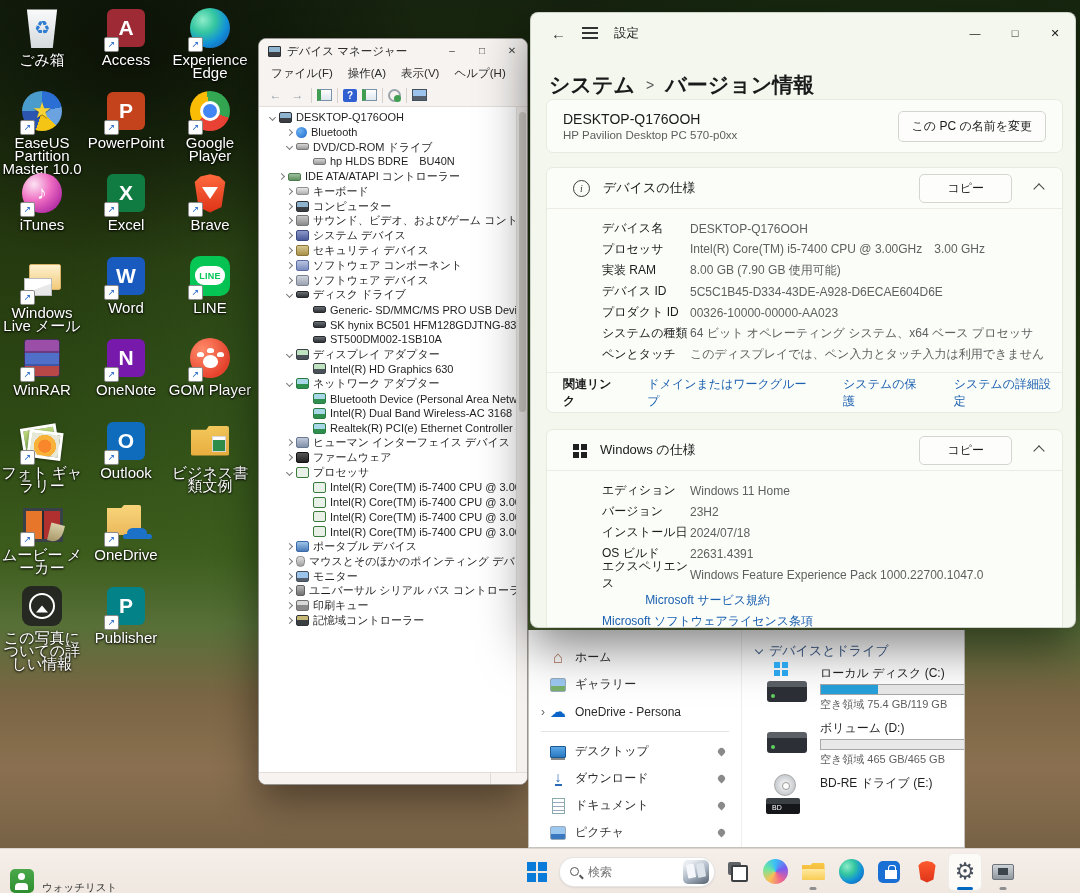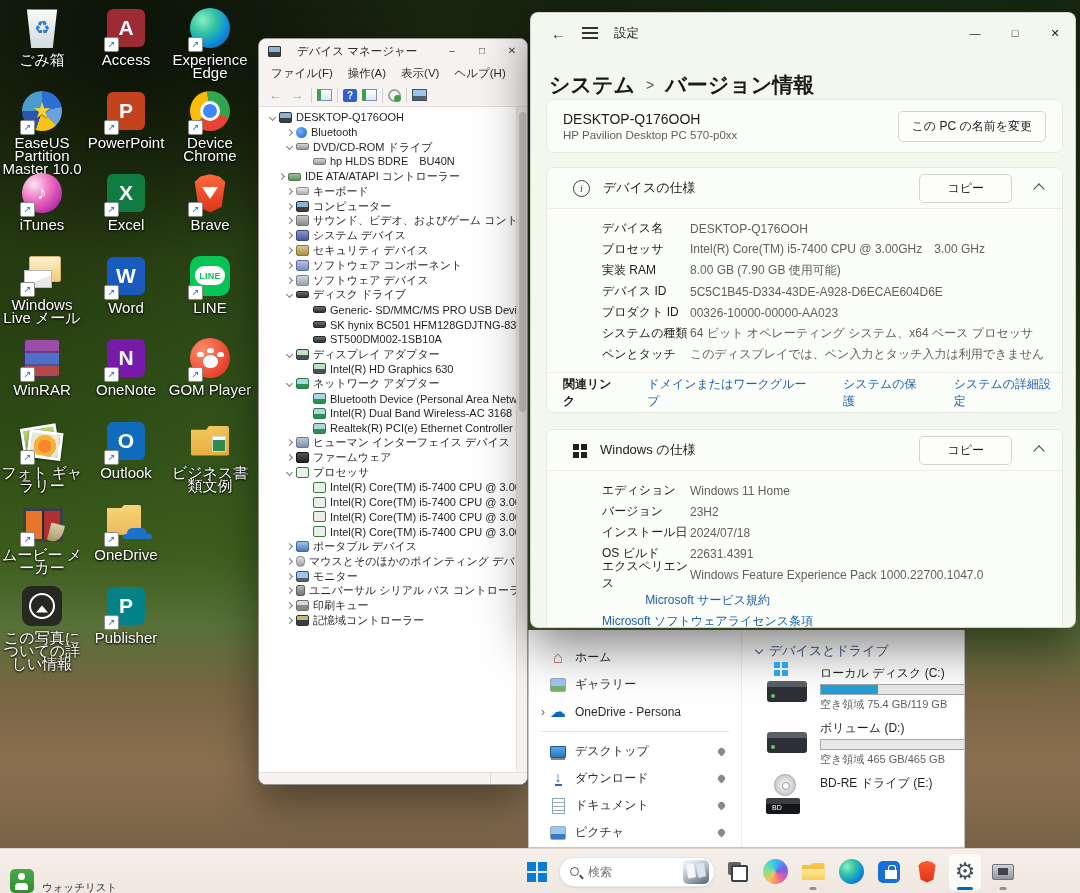--- a/index.html
+++ b/index.html
@@ -54,21 +54,21 @@
   .ic-onedrive::before{content:"";position:absolute;left:3px;top:2px;width:34px;height:30px;background:linear-gradient(#f8d57a,#ecb95c);border-radius:2px;clip-path:polygon(0 10%,42% 10%,50% 0,100% 0,100% 100%,0 100%);}
   .ic-onedrive::after{content:"";position:absolute;right:1px;bottom:4px;width:20px;height:11px;background:#1b72c8;border-radius:8px;box-shadow:-7px 3px 0 -3px #1b72c8,8px 3px 0 -3px #1b72c8;}
   .ic-folder{width:44px;height:38px;}
   .ic-folder::before{content:"";position:absolute;left:3px;top:4px;width:38px;height:30px;background:linear-gradient(#f3c85c,#e8ad3e);border-radius:2px;clip-path:polygon(0 14%,40% 14%,48% 0,100% 0,100% 100%,0 100%);}
   .ic-folder::after{content:"";position:absolute;right:6px;bottom:8px;width:12px;height:14px;background:linear-gradient(#fff 0 20%,#2e8e4a 21%);border:1px solid #d8d8d8;}
   .ic-photo-info{width:40px;height:40px;background:rgba(32,32,32,.88);border-radius:9px;}
   .ic-photo-info::before{content:"";position:absolute;width:22px;height:22px;border:2px solid #fff;border-radius:50%;}
   .ic-photo-info::after{content:"";position:absolute;width:12px;height:8px;background:#fff;clip-path:polygon(0 100%,50% 12%,100% 100%);margin-top:6px;}
   
   #dm{position:absolute;left:258px;top:38px;width:270px;height:747px;background:#fff;border:1px solid #979390;border-radius:8px;overflow:hidden;box-shadow:0 14px 40px rgba(0,0,0,.45);}
-  .dm-titlebar{height:24px;background:#f6f3f1;display:flex;align-items:center;gap:16px;padding-left:9px;font-size:11.5px;color:#2b2b2b;}
+  .dm-titlebar{height:24px;background:#f6f3f1;display:flex;align-items:center;gap:6px;padding-left:9px;font-size:11.5px;color:#2b2b2b;}
   .dm-appicon{width:13px;height:11px;border:1px solid #2c2f33;border-radius:1px;background:linear-gradient(#8fb4d0 0 60%,#3b3f44 60%);}
   .dm-title{flex:0 0 auto;}
   .dm-ctrls{margin-left:auto;display:flex;}
   .dm-ctrls .wc{width:30px;text-align:center;font-size:10px;color:#444;line-height:24px;}
   .dm-menubar{height:21px;background:#f6f3f1;display:flex;align-items:center;gap:15px;padding-left:12px;font-size:11.5px;color:#2b2b2b;}
   .dm-toolbar{height:23px;background:#f6f3f1;border-bottom:1px solid #e3ded9;display:flex;align-items:center;gap:5px;padding-left:8px;}
   .tbi{width:17px;height:15px;display:inline-flex;align-items:center;justify-content:center;font-size:12px;font-weight:bold;color:#95a0a8;}
   .tbi-sep{width:1px;height:15px;background:#d5d0cb;}
   .tb-properties,.tb-devices-by{width:15px;height:12px;background:linear-gradient(#fff,#dde6ee);border:1px solid #7a92a8;border-left:4px solid #3f9e52;}
   .tb-help{width:14px;height:13px;background:#2f5fd0;color:#fff;font-size:10px;border-radius:2px;display:inline-flex;align-items:center;justify-content:center;}
@@ -242,41 +242,41 @@
       <div class="di" style="left: 84px; top: 82.5px;">
         <div class="ic-wrap shortcut">
           <span class="ic ic-powerpoint ic-office" data-letter="P"></span>
         </div>
         <div class="lbl">PowerPoint</div>
       </div>
       <div class="di" style="left: 168px; top: 82.5px;">
         <div class="ic-wrap shortcut">
           <span class="ic ic-chrome"></span>
         </div>
-        <div class="lbl">Device Chrome</div>
+        <div class="lbl">Google Player</div>
       </div>
       <div class="di" style="left: 0px; top: 165px;">
         <div class="ic-wrap shortcut">
           <span class="ic ic-itunes"></span>
         </div>
         <div class="lbl">iTunes</div>
       </div>
       <div class="di" style="left: 84px; top: 165px;">
         <div class="ic-wrap shortcut">
           <span class="ic ic-excel ic-office" data-letter="X"></span>
         </div>
         <div class="lbl">Excel</div>
       </div>
       <div class="di" style="left: 168px; top: 165px;">
         <div class="ic-wrap shortcut">
           <span class="ic ic-brave"></span>
         </div>
         <div class="lbl">Brave</div>
       </div>
-      <div class="di" style="left: 0px; top: 245px;">
+      <div class="di" style="left: 0px; top: 253px;">
         <div class="ic-wrap shortcut">
           <span class="ic ic-winlive-mail"></span>
         </div>
         <div class="lbl">Windows Live メール</div>
       </div>
       <div class="di" style="left: 84px; top: 247.5px;">
         <div class="ic-wrap shortcut">
           <span class="ic ic-word ic-office" data-letter="W"></span>
         </div>
         <div class="lbl">Word</div>

